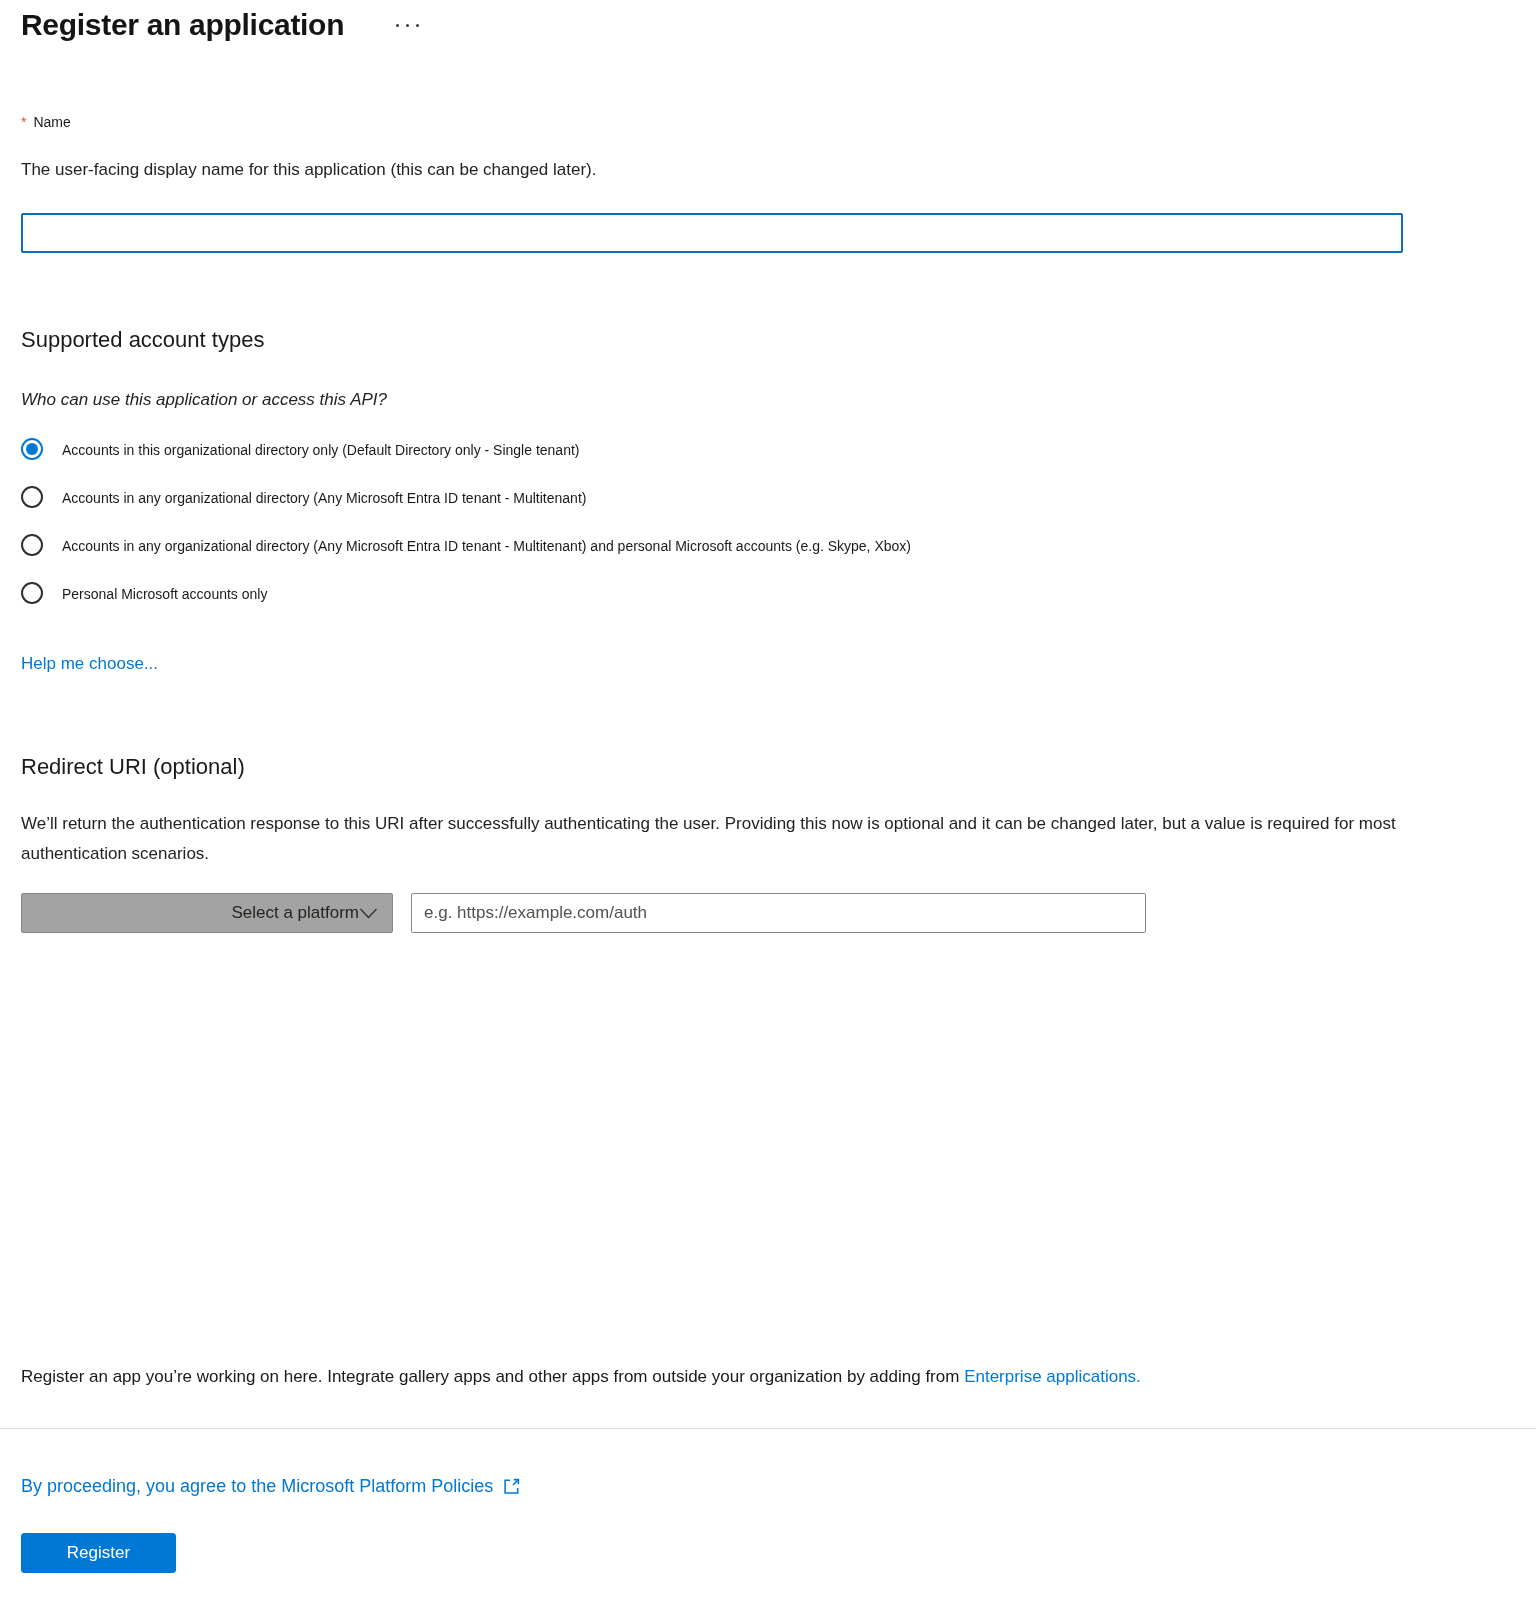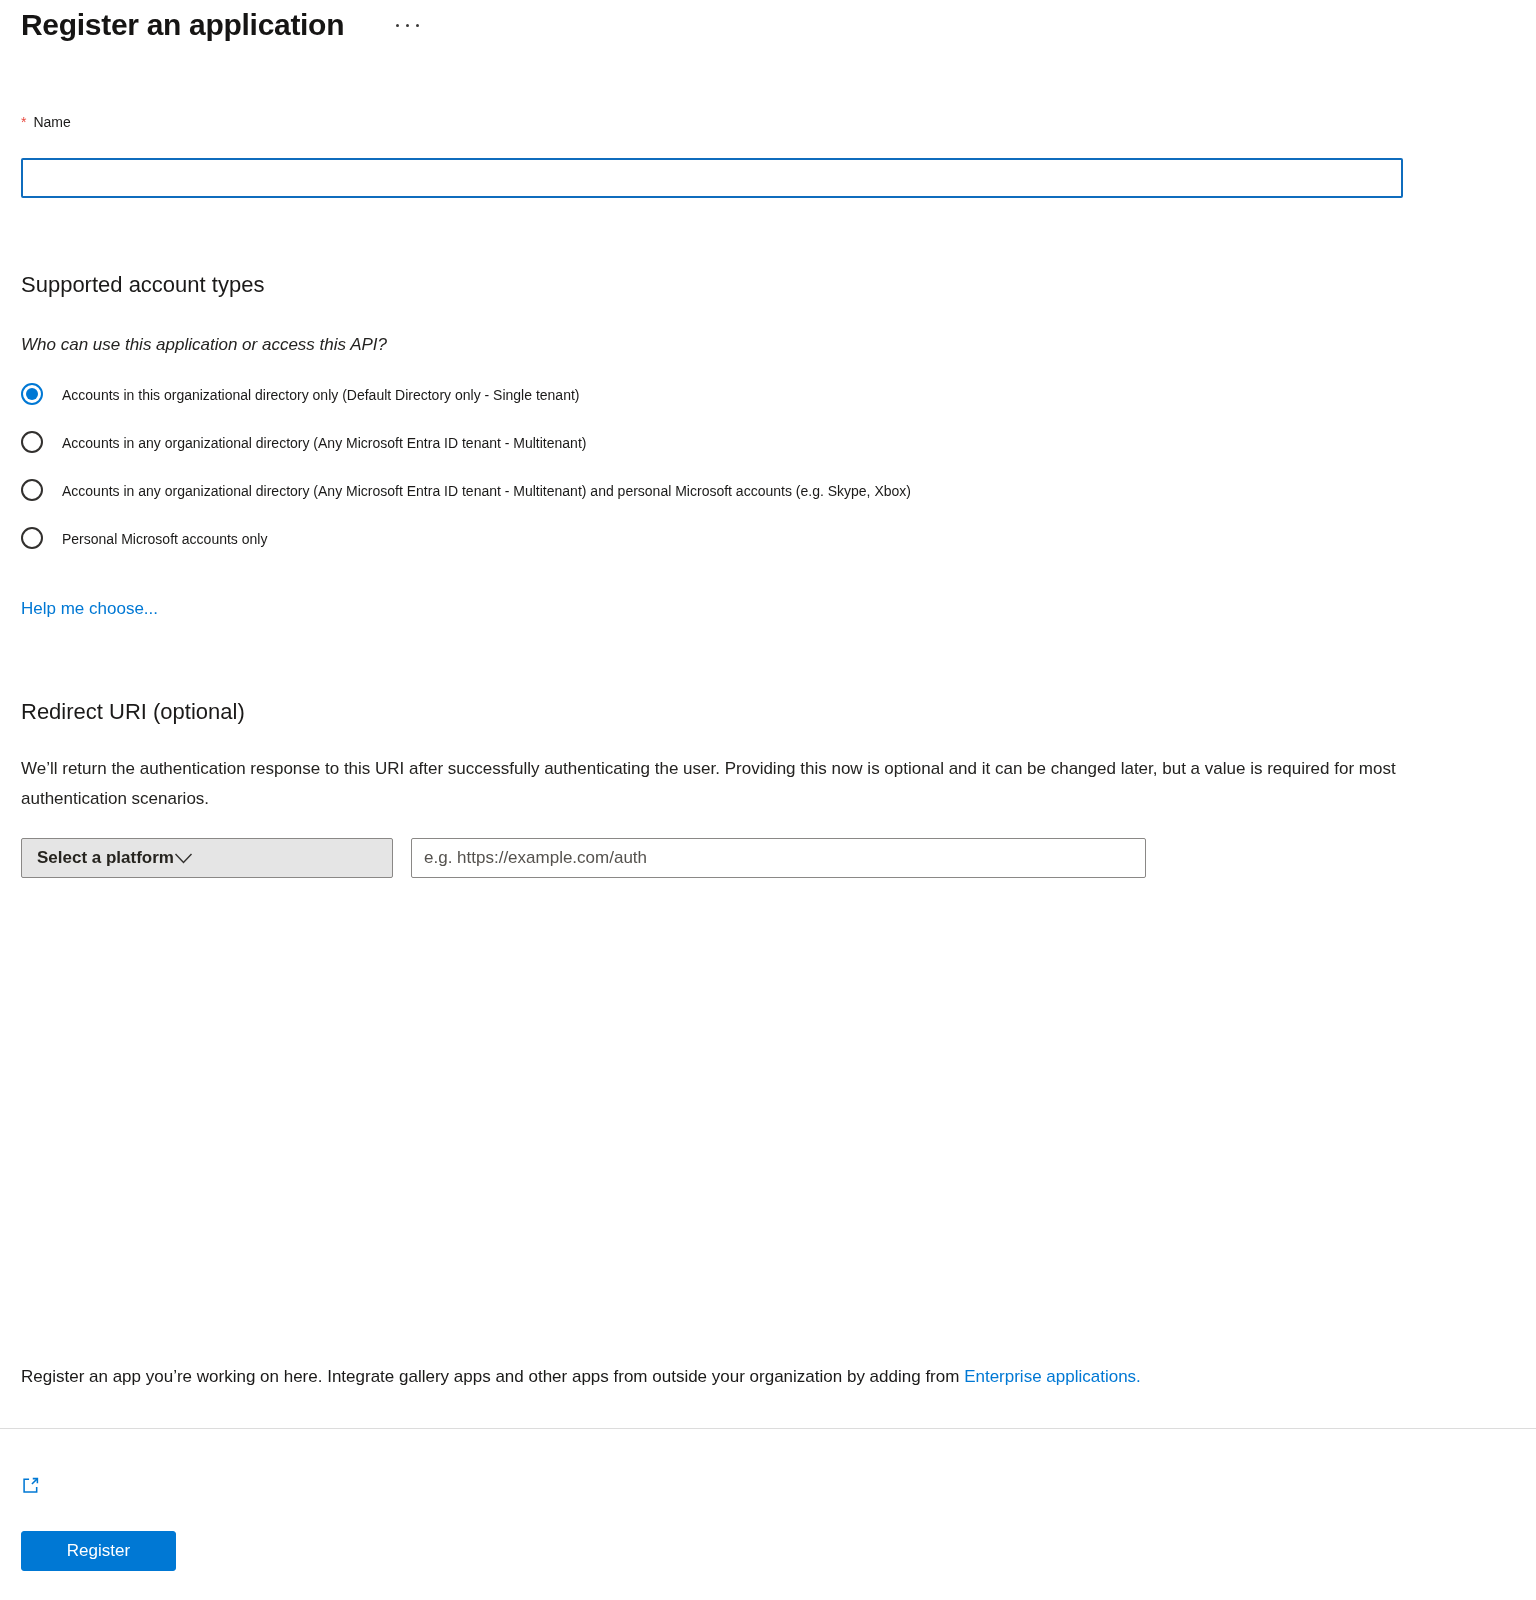--- a/index.html
+++ b/index.html
@@ -40,22 +40,22 @@
   .radio-label { margin-left: 19px; font-size: 14px; line-height: 31px; color: #1b1a19; max-width: 1330px; }
 
   .link { color: #0078d4; text-decoration: none; font-size: 17px; cursor: pointer; }
   .help-link { display: inline-block; margin-top: 27px; }
 
   
   .h-redirect { margin-top: 80px; }
   .redirect-desc { margin-top: 29px; max-width: 1380px; }
   .uri-row { margin-top: 24px; display: flex; }
   .platform-select { width: 372px; height: 40px; border: 1px solid #8a8886; border-radius: 2px;
-    display: flex; align-items: center; justify-content: flex-start; padding: 0 14px 0 15px;
-    font-size: 17px; color: #26241f; cursor: pointer; background: #e5e5e5; font-weight: bold; }
+    display: flex; align-items: center; justify-content: flex-end; padding: 0 14px 0 15px;
+    font-size: 17px; color: #26241f; cursor: pointer; background: #a3a3a3; }
   .uri-input { margin-left: 18px; width: 735px; height: 40px; border: 1px solid #8a8886;
     border-radius: 2px; font-size: 17px; padding: 0 12px; color: #1b1a19; outline: none; }
   .uri-input::placeholder { color: #55524e; opacity: 1; }
 
   
   .bottom-note { position: absolute; left: 21px; right: 18px; top: 1363px;
     font-size: 17px; line-height: 28px; color: #1b1a19; }
   .bottom-note a { color: #0078d4; text-decoration: none; cursor: pointer; }
 
   
@@ -77,20 +77,21 @@
     <span class="dots">
         <i></i>
         <i></i>
         <i></i>
       </span>
   </div>
 
   <div class="name-label">
     <span class="req">*</span><span>Name</span>
   </div>
+  <p class="desc name-desc">The user-facing display name for this application (this can be changed later).</p>
   <input class="name-input" type="text" value="" style="">
 
   <h2 class="section h-account">Supported account types</h2>
   <p class="desc q-account">Who can use this application or access this API?</p>
 
   <div class="radios">
     <div class="radio-row selected">
       <span class="radio"></span>
       <span class="radio-label">Accounts in this organizational directory only (Default Directory only - Single tenant)</span>
     </div>
@@ -124,20 +125,21 @@
   </div>
 
 </div>
 
 <p class="bottom-note">
   <span>Register an app you’re working on here. Integrate gallery apps and other apps from outside your organization by adding from </span><a>Enterprise applications.</a>
 </p>
 
 <div class="footer">
   <div class="policy">
+    <a class="link">By proceeding, you agree to the Microsoft Platform Policies</a>
     <svg width="19" height="19" viewBox="0 0 16 16">
       <path d="M13.2 9.2 V13.4 H2.6 V2.8 H6.8" fill="none" stroke="#0078d4" stroke-width="1.3"></path>
       <path d="M9.2 6.8 L13.8 2.2" fill="none" stroke="#0078d4" stroke-width="1.3"></path>
       <path d="M9.9 2.2 H13.8 V6.1" fill="none" stroke="#0078d4" stroke-width="1.3"></path>
     </svg>
   </div>
   <button class="register-btn">Register</button>
 </div>
 
 </body></html>

